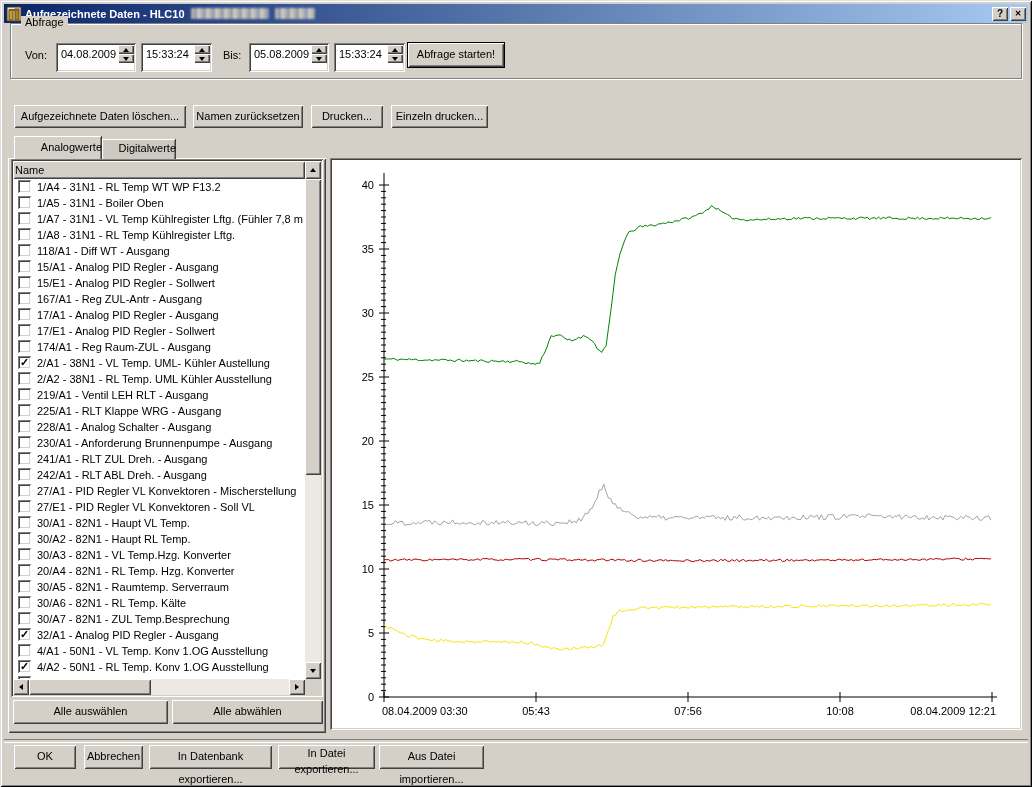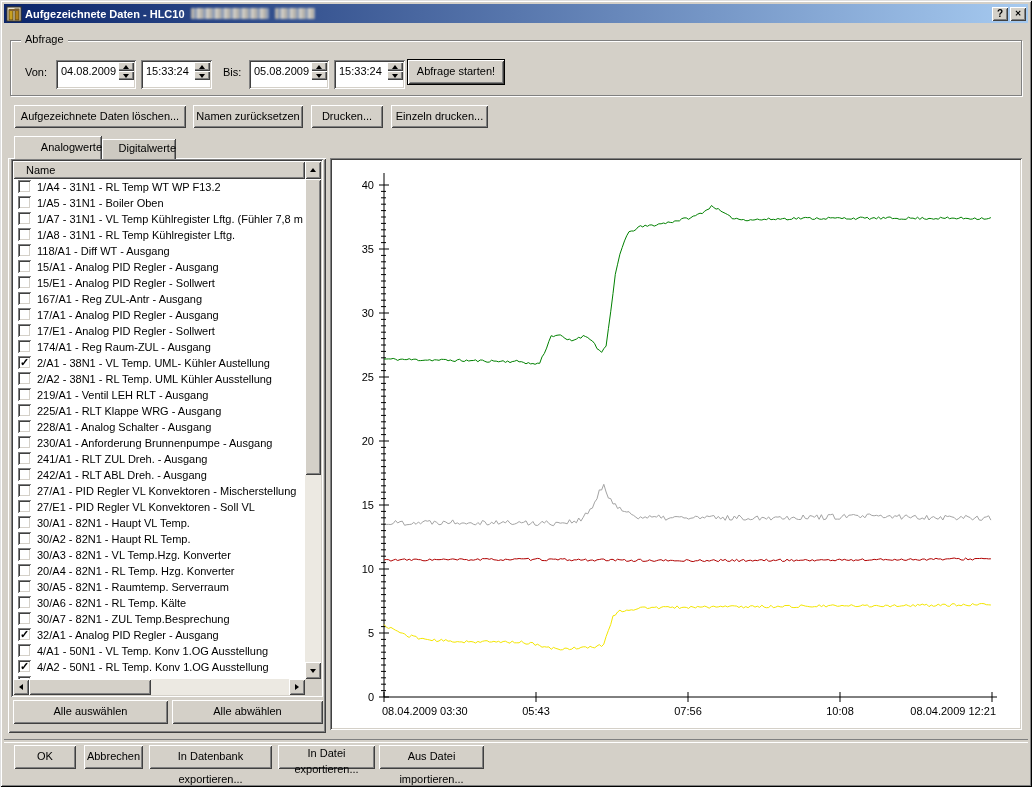--- a/index.html
+++ b/index.html
@@ -14,21 +14,21 @@
   .redact{display:inline-block;height:11px;margin-left:6px;vertical-align:middle;border-radius:1px;
     background:repeating-linear-gradient(90deg,#b8b4ac 0 3px,#8e9cb4 3px 6px,#cfccc4 6px 9px);filter:blur(1px);}
   .tbtns{margin-left:auto;display:flex;gap:2px;padding-right:2px;}
   .tbtn{width:16px;height:14px;background:#d4d0c8;text-align:center;line-height:13px;font-size:10px;font-weight:bold;
     box-shadow:inset 1px 1px 0 #fff,inset -1px -1px 0 #404040,inset 2px 2px 0 #d4d0c8,inset -2px -2px 0 #808080;}
   
   .raised{background:#d4d0c8;
     box-shadow:inset 1px 1px 0 #fff,inset -1px -1px 0 #404040,inset 2px 2px 0 #d4d0c8,inset -2px -2px 0 #808080;}
   .btn{position:absolute;height:23px;text-align:center;line-height:22px;font-size:11px;cursor:default;}
   
-  .groupbox{position:absolute;left:10px;top:40px;width:1010px;height:54px;
+  .groupbox{position:absolute;left:10px;top:23px;width:1010px;height:54px;
     border:1px solid #808080;box-shadow:inset 1px 1px 0 #fff,1px 1px 0 #fff;}
   .grouplabel{position:absolute;top:-8px;left:10px;background:#d4d0c8;padding:0 4px;font-size:11px;}
   .flabel{position:absolute;top:20px;height:22px;line-height:22px;}
   .dtfield{position:absolute;top:19px;height:29px;background:#fff;
     box-shadow:inset 1px 1px 0 #808080,inset -1px -1px 0 #fff,inset 2px 2px 0 #404040,inset -2px -2px 0 #d4d0c8;}
   .dtval{position:absolute;left:5px;top:0;right:18px;line-height:22px;font-size:11px;}
   .spins{position:absolute;right:2px;top:2px;width:16px;height:18px;}
   .spin{position:absolute;left:0;width:16px;height:9px;background:#d4d0c8;
     box-shadow:inset 1px 1px 0 #fff,inset -1px -1px 0 #404040,inset -2px -2px 0 #808080;
     display:flex;align-items:center;justify-content:center;}
@@ -43,21 +43,21 @@
   
   .tab{position:absolute;background:#d4d0c8;text-align:right;
     box-shadow:inset 1px 0 0 #fff,inset -1px 0 0 #404040,inset 0 1px 0 #fff,inset 2px 0 0 #d4d0c8,inset -2px 0 0 #808080;}
   .tab.active{left:14px;top:136px;width:88px;height:23px;line-height:22px;z-index:3;}
   .tab.inactive{left:102px;top:139px;width:74px;height:20px;line-height:19px;z-index:1;background:#cdc9c1;}
   .tabpage{position:absolute;left:8px;top:158px;width:318px;height:575px;background:#d4d0c8;
     box-shadow:inset 1px 1px 0 #fff,inset -1px -1px 0 #404040,inset 2px 2px 0 #d4d0c8,inset -2px -2px 0 #808080;}
   
   .listctl{position:absolute;left:11px;top:159px;width:312px;height:538px;background:#fff;
     box-shadow:inset 1px 1px 0 #808080,inset -1px -1px 0 #fff,inset 2px 2px 0 #404040,inset -2px -2px 0 #d4d0c8;}
-  .lheader{position:absolute;left:2px;top:2px;width:292px;height:18px;line-height:18px;padding-left:13px;box-sizing:border-box;}
+  .lheader{position:absolute;left:2px;top:2px;width:292px;height:18px;line-height:18px;padding-left:2px;box-sizing:border-box;}
   .rowsarea{position:absolute;left:2px;top:20px;width:292px;height:500px;background:#fff;overflow:hidden;}
   .lrow{height:16px;line-height:16px;white-space:nowrap;position:relative;padding-left:24px;overflow:hidden;}
   .cb{position:absolute;left:5px;top:1px;width:13px;height:13px;background:#fff;box-sizing:border-box;
     box-shadow:inset 1px 1px 0 #808080,inset -1px -1px 0 #fff,inset 2px 2px 0 #404040,inset -2px -2px 0 #d4d0c8;
     text-align:center;line-height:12px;font-size:11px;font-weight:bold;}
   .sb{position:absolute;background:#d4d0c8;display:flex;align-items:center;justify-content:center;
     box-shadow:inset 1px 1px 0 #fff,inset -1px -1px 0 #404040,inset 2px 2px 0 #d4d0c8,inset -2px -2px 0 #808080;}
   .strack{position:absolute;background:#ece9e2;}
   
   .chartpanel{position:absolute;left:330px;top:158px;width:692px;height:572px;background:#fff;

